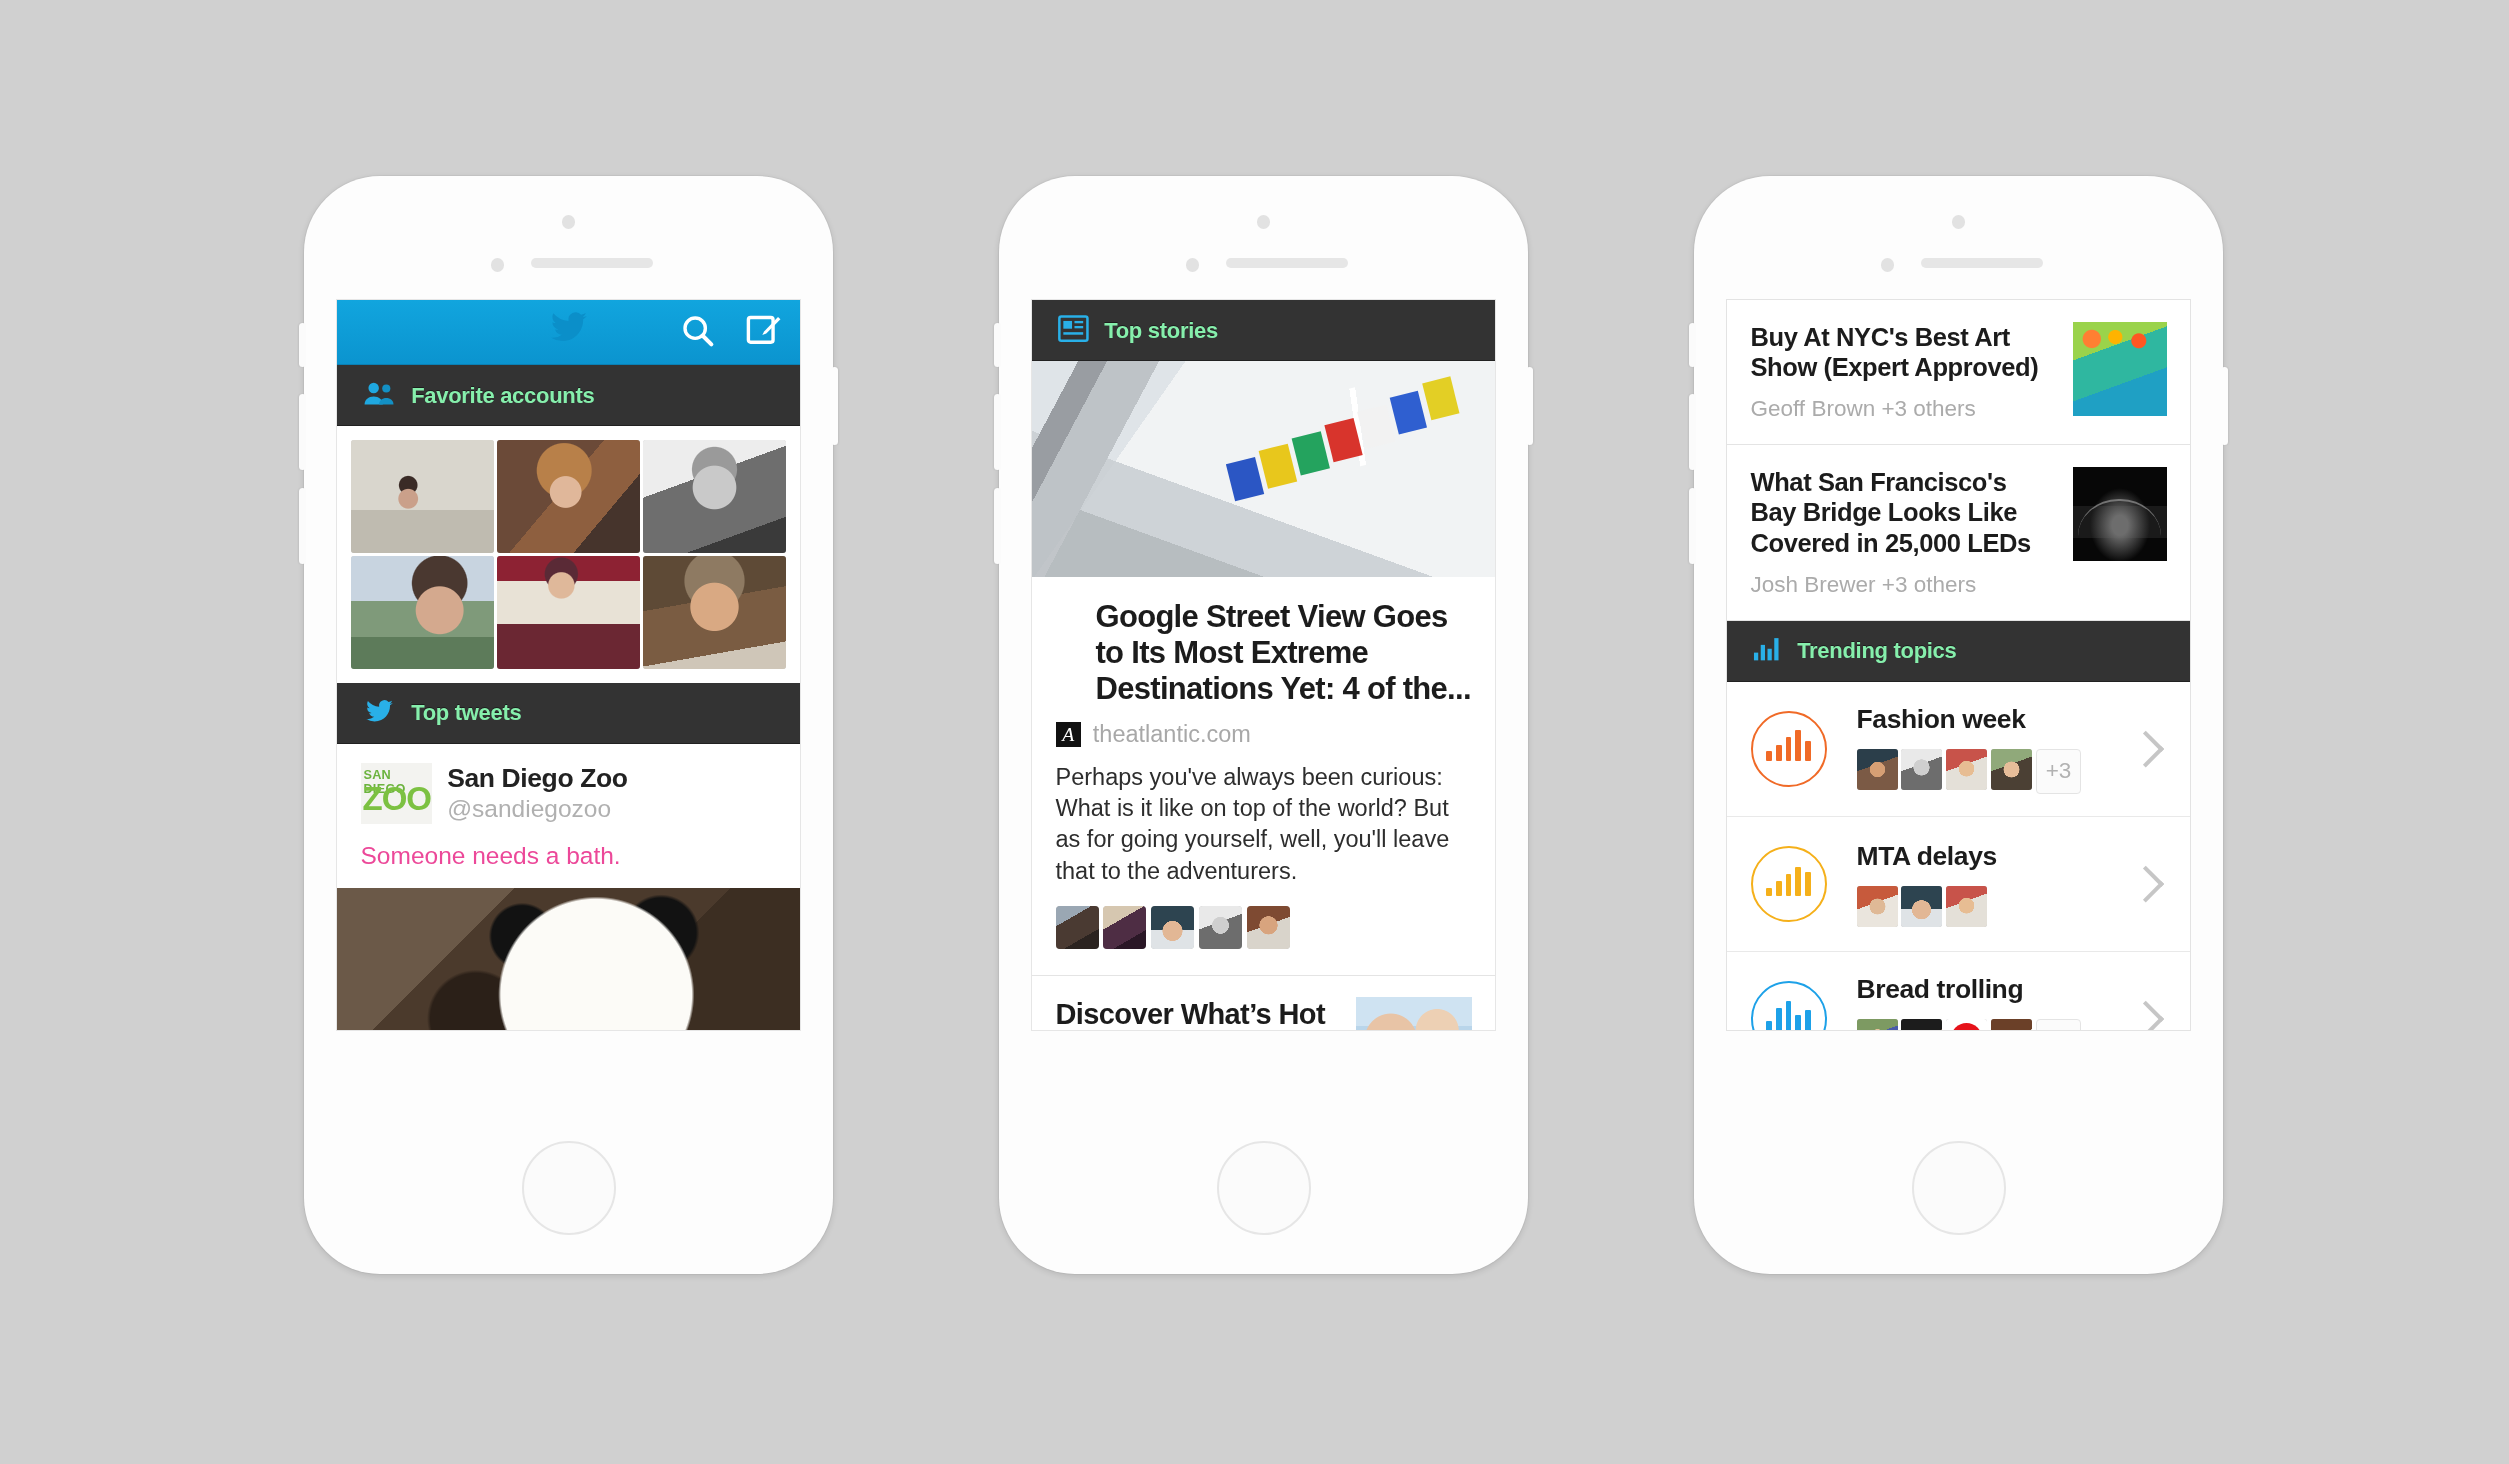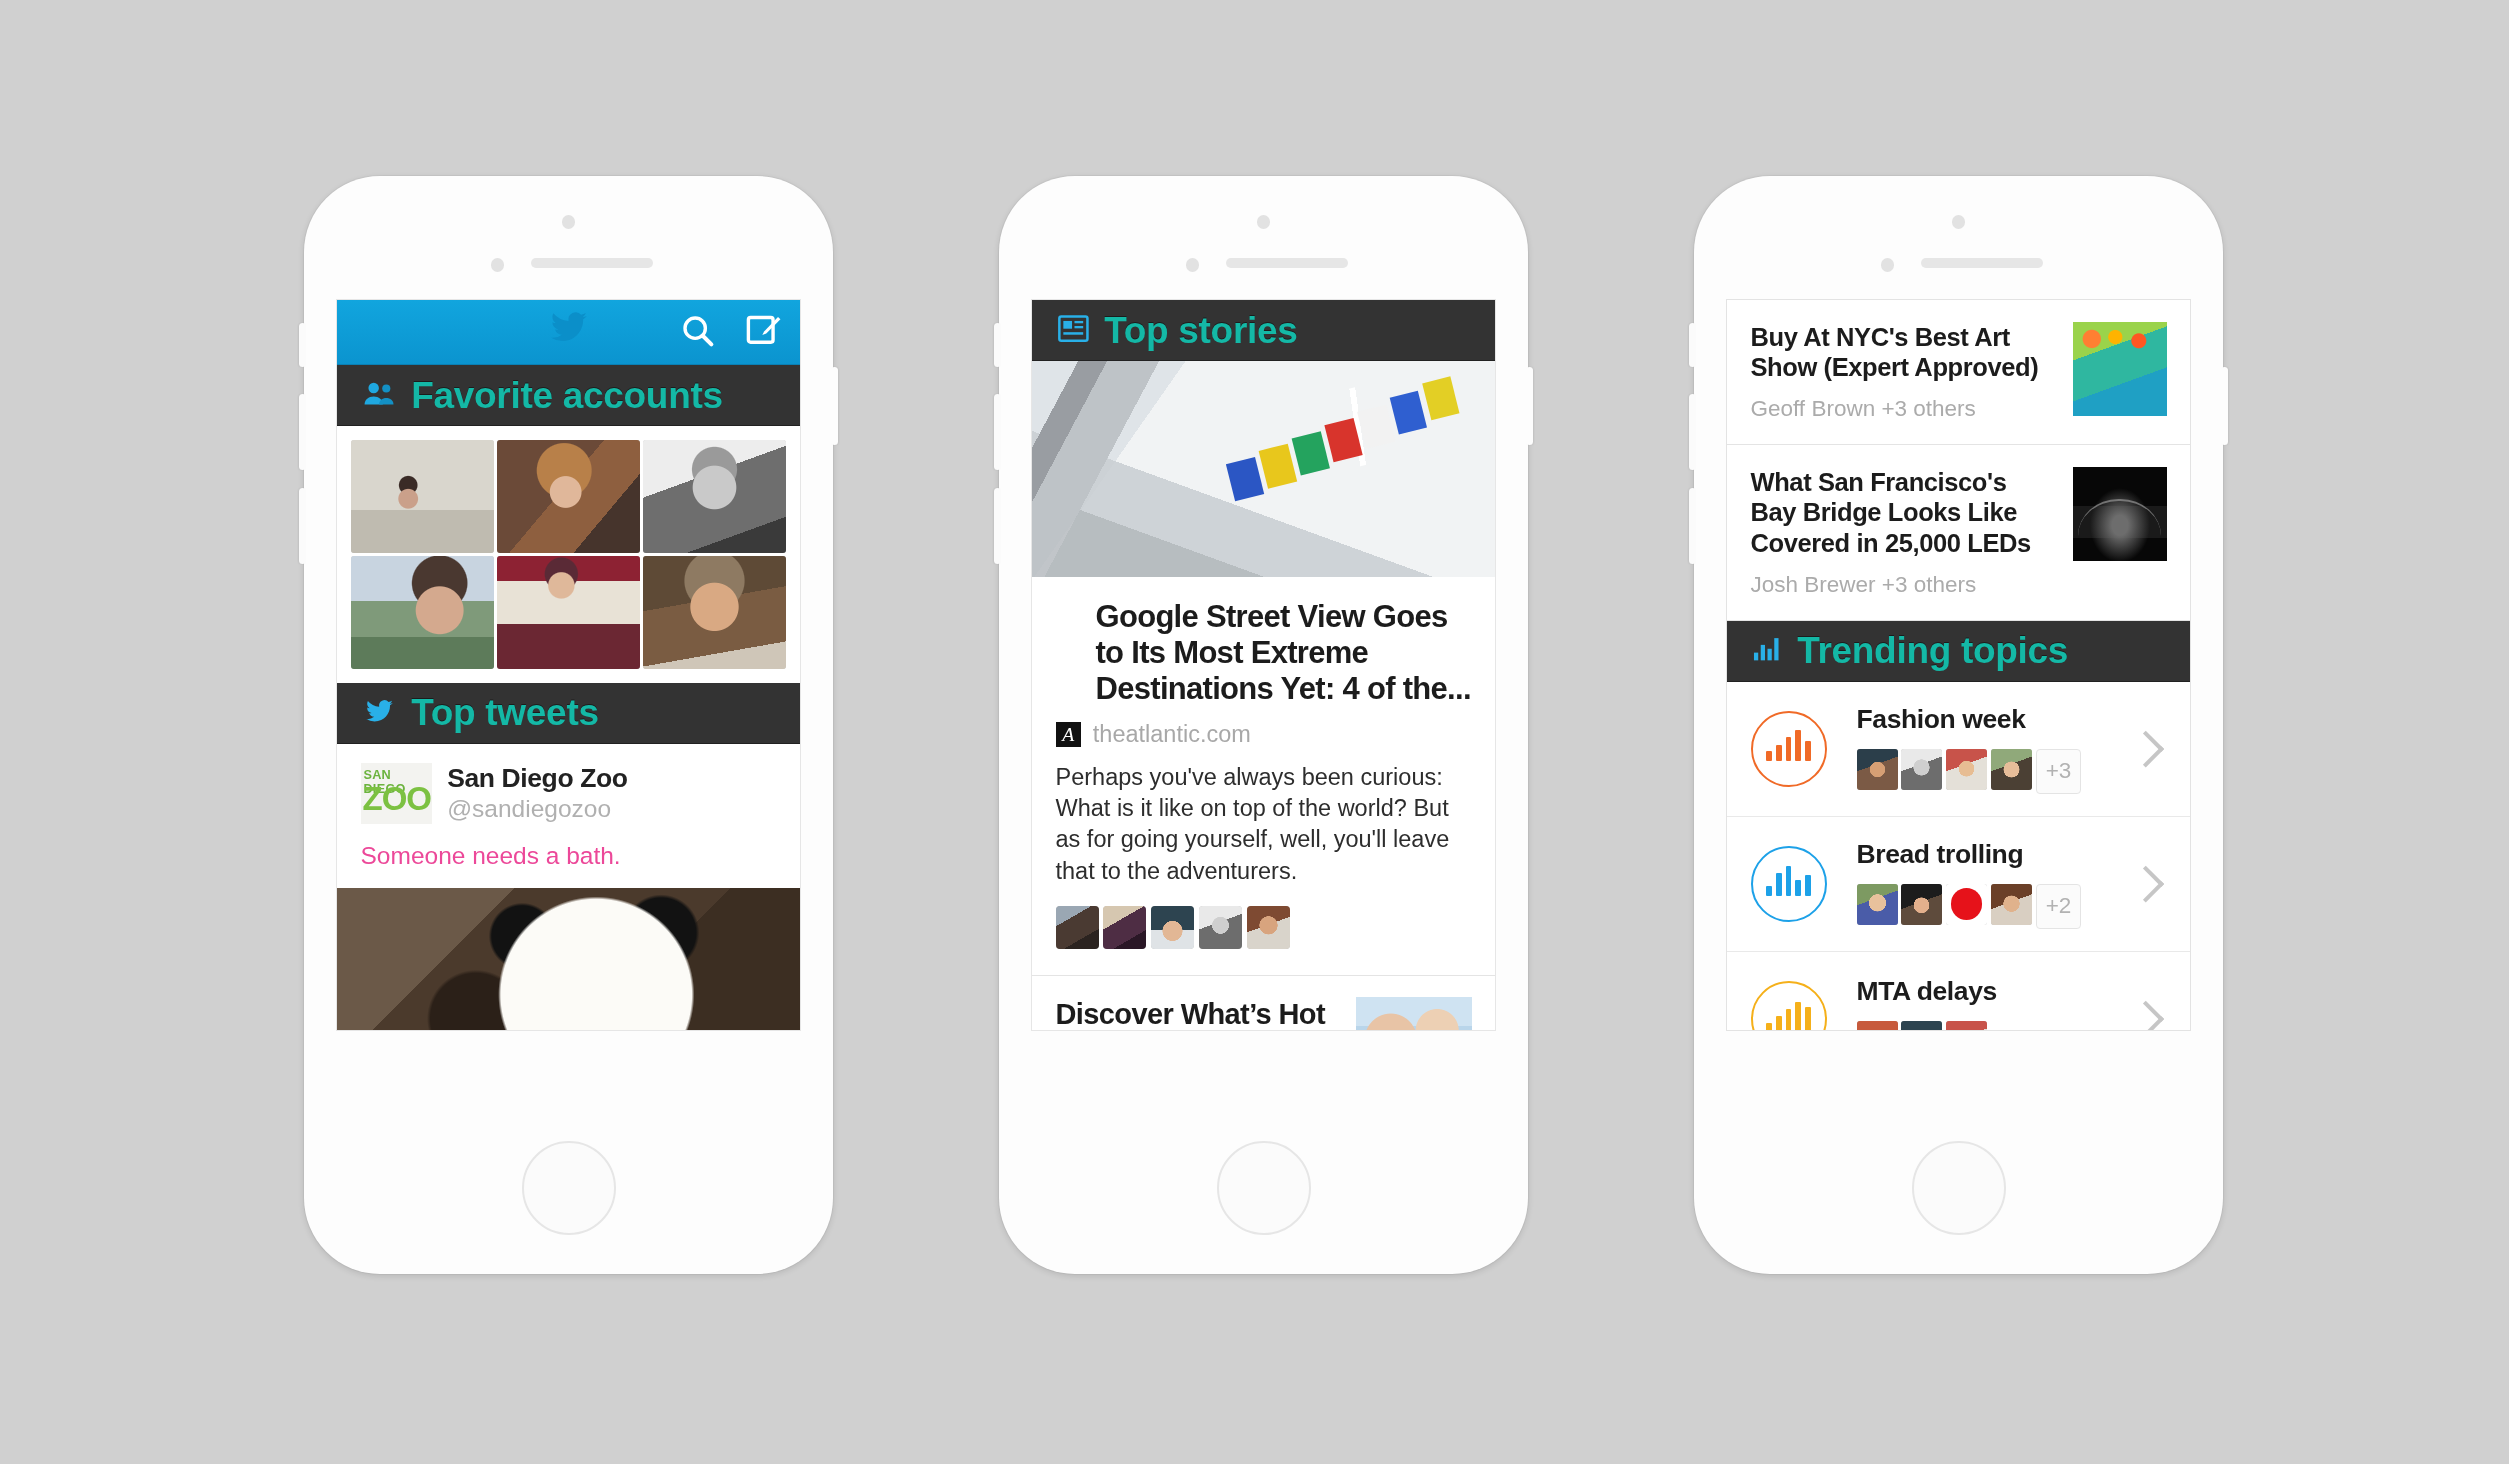--- a/index.html
+++ b/index.html
@@ -110,22 +110,22 @@
   .sec-bar {
     background: #333333;
     height: 61px;
     display: flex;
     align-items: center;
     padding-left: 25.5px;
     gap: 15.7px;
     box-shadow: inset 0 -1px 0 rgba(0,0,0,0.35);
   }
   .sec-bar .sec-title {
-    color: #14b8a6;
-    font-size: 37px;
+    color: #86efac;
+    font-size: 22px;
     font-weight: bold;
     letter-spacing: -0.3px;
     text-shadow: 0 -1px 0 rgba(0,0,0,0.45);
   }
 
   
   .tw-bar {
     height: 65px;
     background: linear-gradient(#11a5de, #0b94cf);
     display: flex;
@@ -646,20 +646,47 @@
             <span class="tf">
                 <span class="ph ph-f9" style="position:absolute;inset:0;"></span>
               </span>
             <span class="tf-more">+3</span>
           </div>
         </div>
         <span class="chev"></span>
       </div>
 
       <div class="trend-row">
+        <div class="trend-icon" style="border-color:#f5b01a;color:#f5b01a;">
+          <span class="bars">
+              <i style="height:26%"></i>
+              <i style="height:46%"></i>
+              <i style="height:66%"></i>
+              <i style="height:90%"></i>
+              <i style="height:74%"></i>
+            </span>
+        </div>
+        <div class="trend-main">
+          <div class="trend-name">MTA delays</div>
+          <div class="trend-faces">
+            <span class="tf">
+                <span class="ph ph-f13" style="position:absolute;inset:0;"></span>
+              </span>
+            <span class="tf">
+                <span class="ph ph-f3" style="position:absolute;inset:0;"></span>
+              </span>
+            <span class="tf">
+                <span class="ph ph-f7" style="position:absolute;inset:0;"></span>
+              </span>
+          </div>
+        </div>
+        <span class="chev"></span>
+      </div>
+
+      <div class="trend-row">
         <div class="trend-icon" style="border-color:#1da1e8;color:#1da1e8;">
           <span class="bars">
               <i style="height:30%"></i>
               <i style="height:70%"></i>
               <i style="height:92%"></i>
               <i style="height:50%"></i>
               <i style="height:64%"></i>
             </span>
         </div>
         <div class="trend-main">
@@ -676,44 +703,17 @@
               </span>
             <span class="tf">
                 <span class="ph ph-f12" style="position:absolute;inset:0;"></span>
               </span>
             <span class="tf-more">+2</span>
           </div>
         </div>
         <span class="chev"></span>
       </div>
 
-      <div class="trend-row">
-        <div class="trend-icon" style="border-color:#f5b01a;color:#f5b01a;">
-          <span class="bars">
-              <i style="height:26%"></i>
-              <i style="height:46%"></i>
-              <i style="height:66%"></i>
-              <i style="height:90%"></i>
-              <i style="height:74%"></i>
-            </span>
-        </div>
-        <div class="trend-main">
-          <div class="trend-name">MTA delays</div>
-          <div class="trend-faces">
-            <span class="tf">
-                <span class="ph ph-f13" style="position:absolute;inset:0;"></span>
-              </span>
-            <span class="tf">
-                <span class="ph ph-f3" style="position:absolute;inset:0;"></span>
-              </span>
-            <span class="tf">
-                <span class="ph ph-f7" style="position:absolute;inset:0;"></span>
-              </span>
-          </div>
-        </div>
-        <span class="chev"></span>
-      </div>
-
     </div>
   </div>
 
 </div>
 
 
 </body></html>

